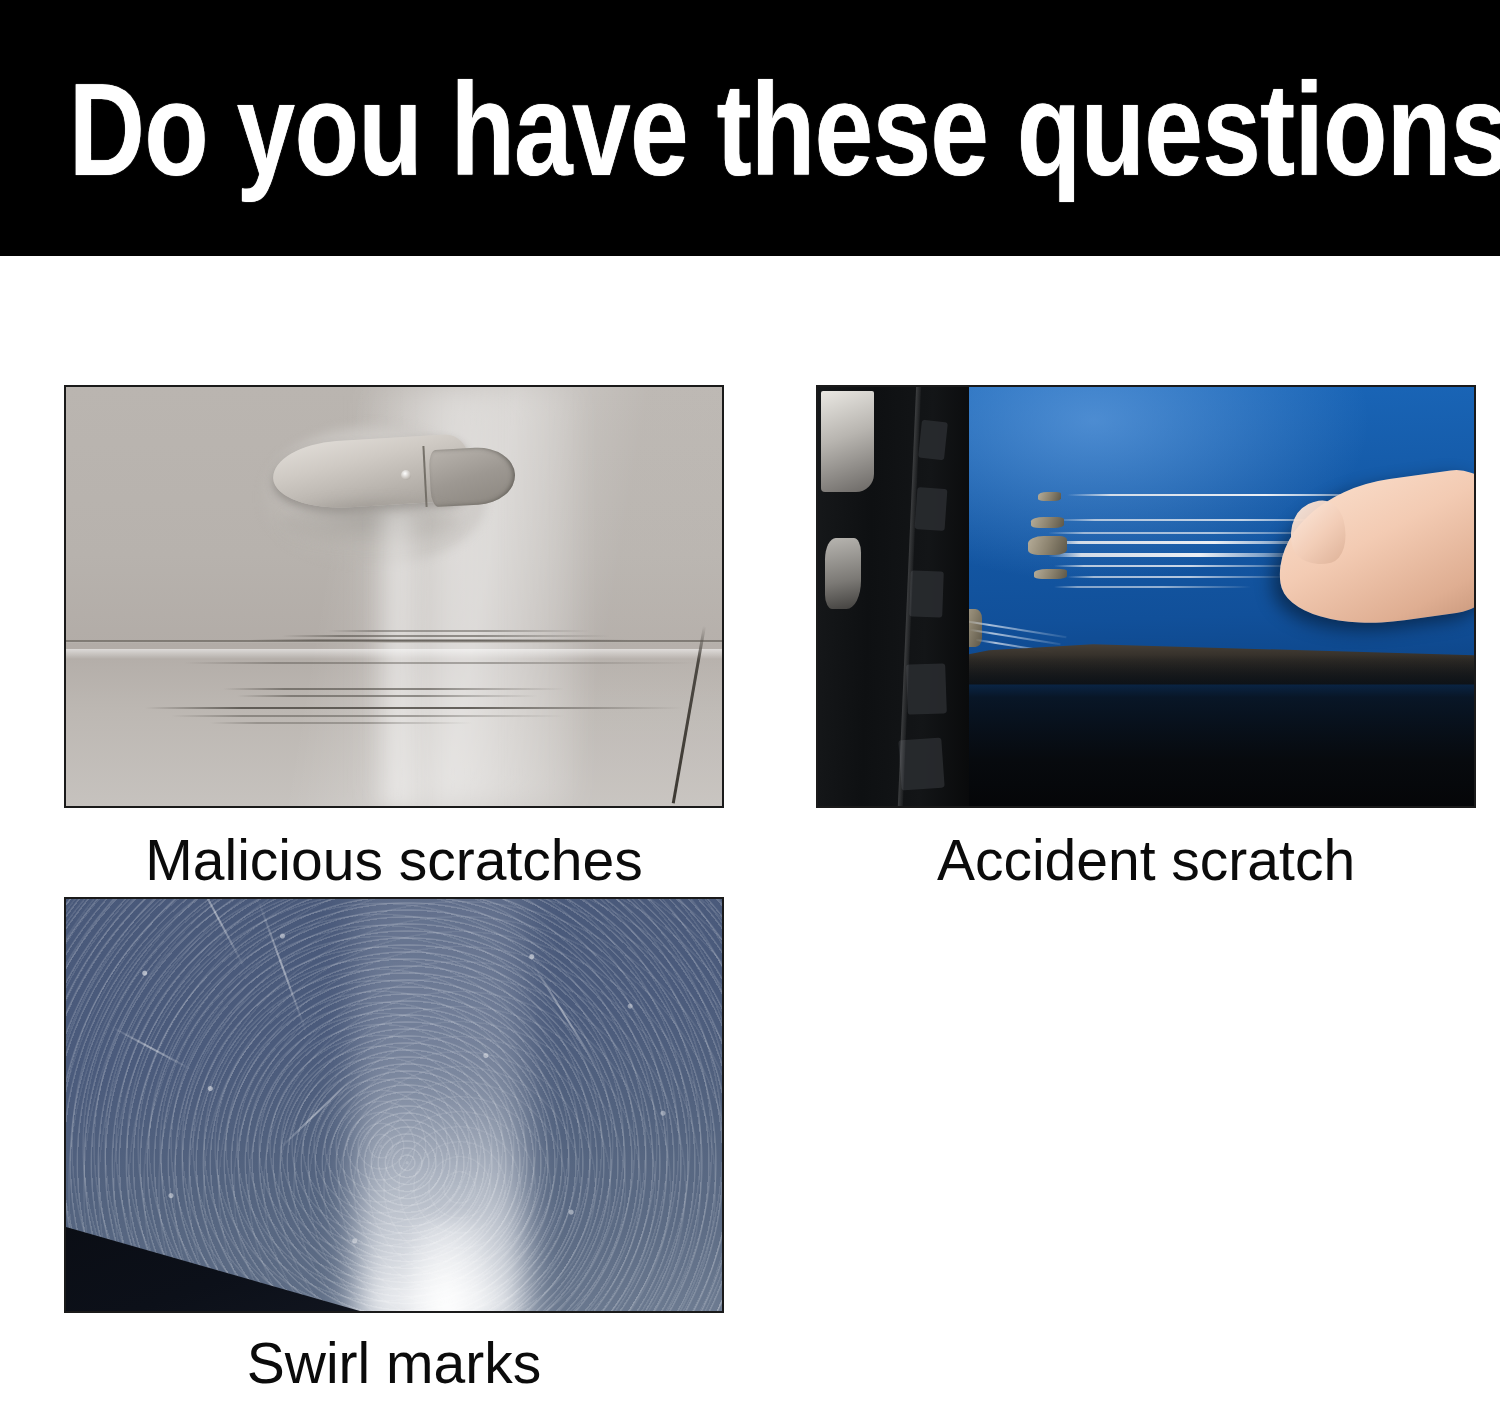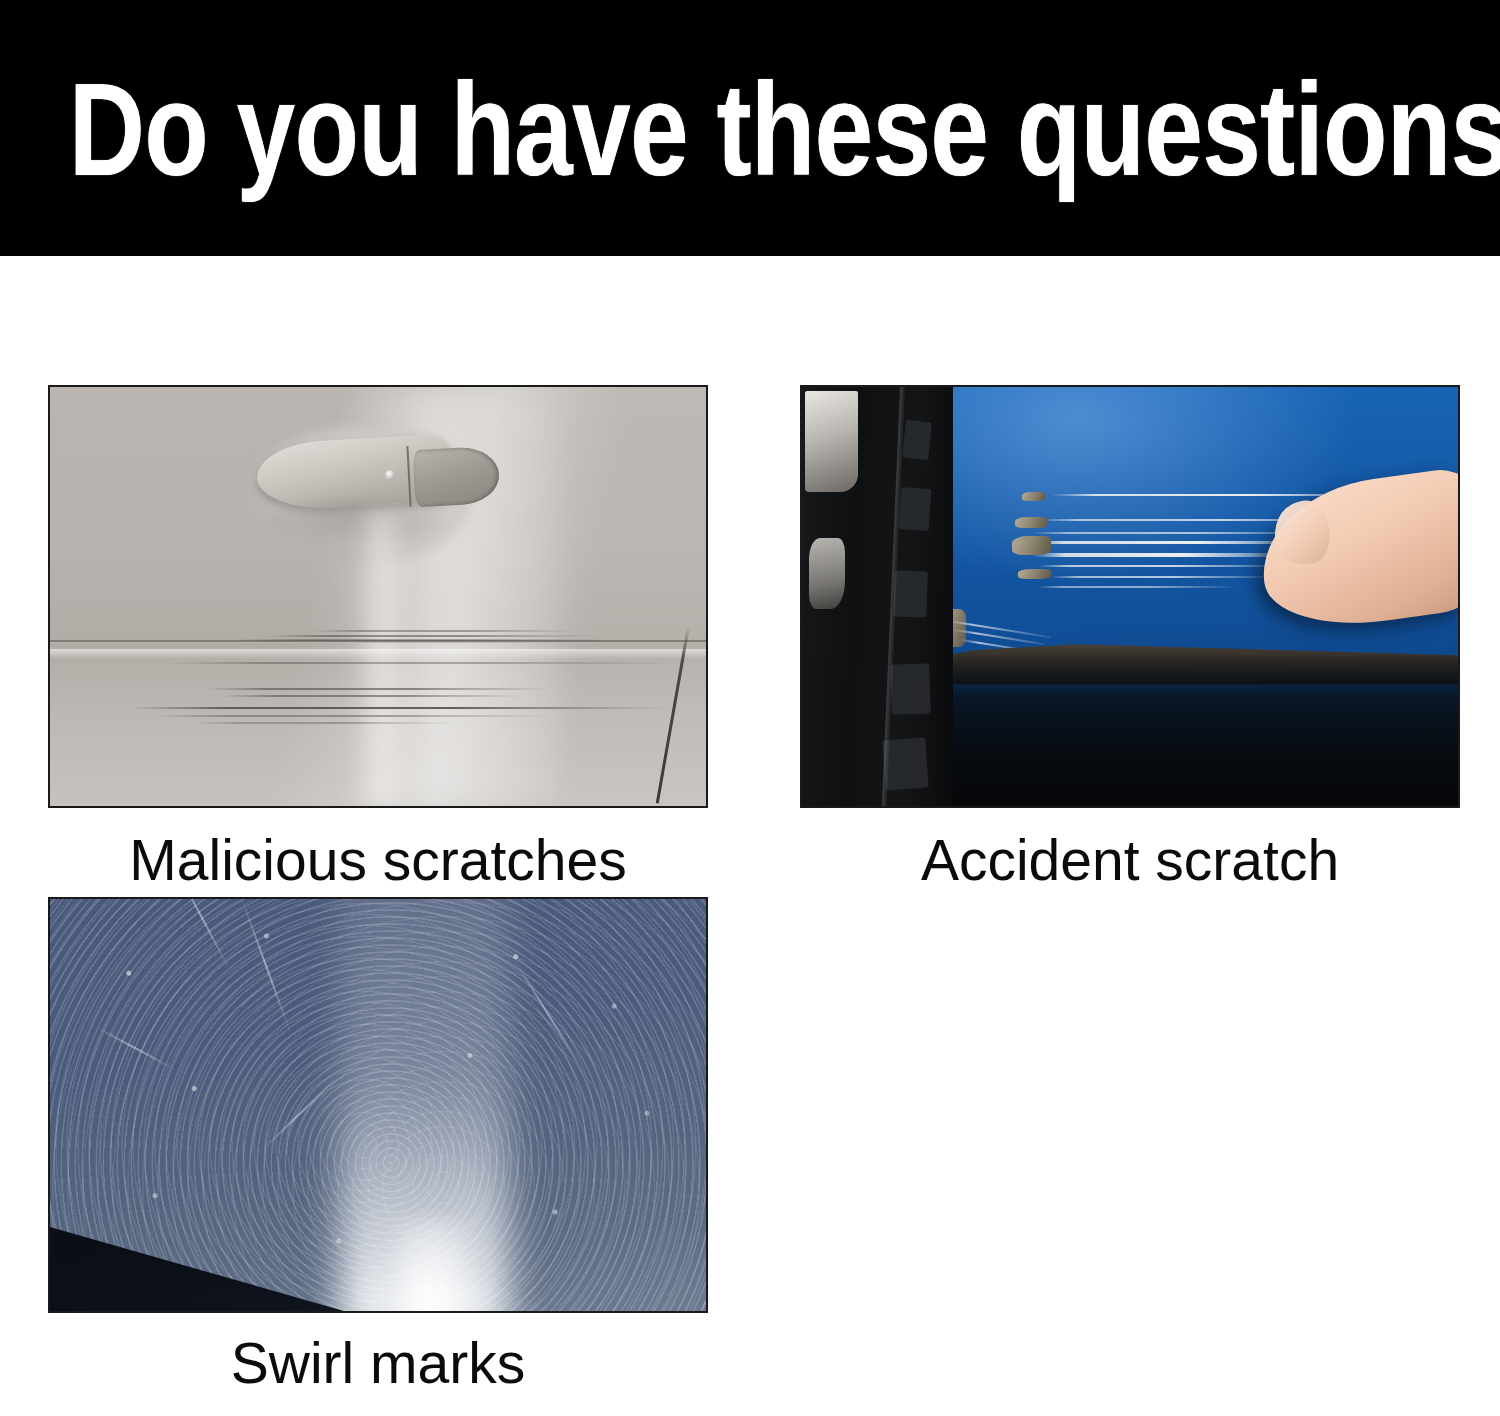--- a/index.html
+++ b/index.html
@@ -38,21 +38,21 @@
     transform-origin: left center;
     white-space: nowrap;
     padding-left: 86px;
     margin-top: 4px;
     text-shadow: 0 0 1px #ffffff;
   }
 
   
   .grid {
     position: absolute;
-    left: 0;
+    left: 16px;
     top: 256px;
     width: 1376px;
     height: 1160px;
   }
   .card {
     position: absolute;
   }
   .card.tl { left: 48px;  top: 129px; width: 660px; height: 423px; }
   .card.tr { left: 800px; top: 129px; width: 660px; height: 423px; }
   .card.bl { left: 48px;  top: 641px; width: 660px; height: 416px; }

